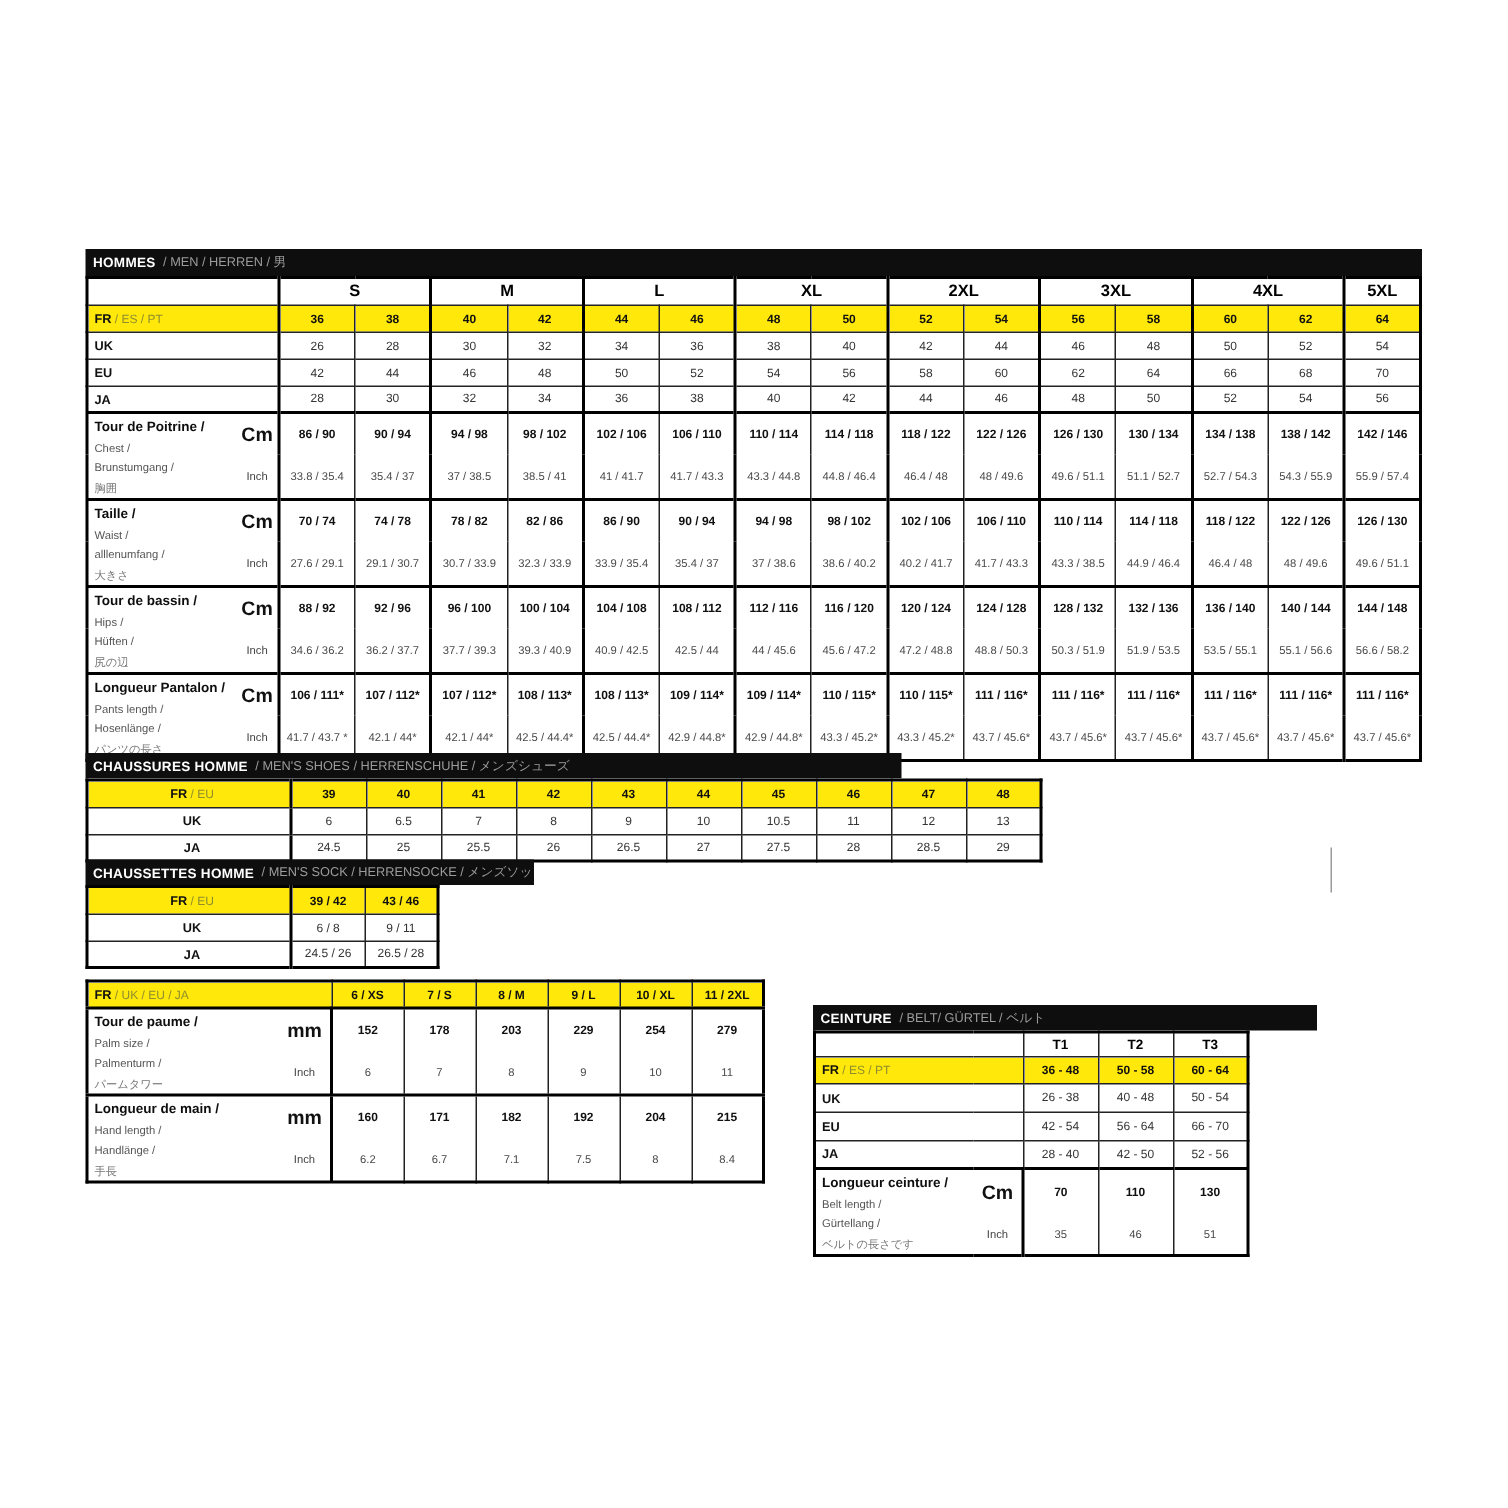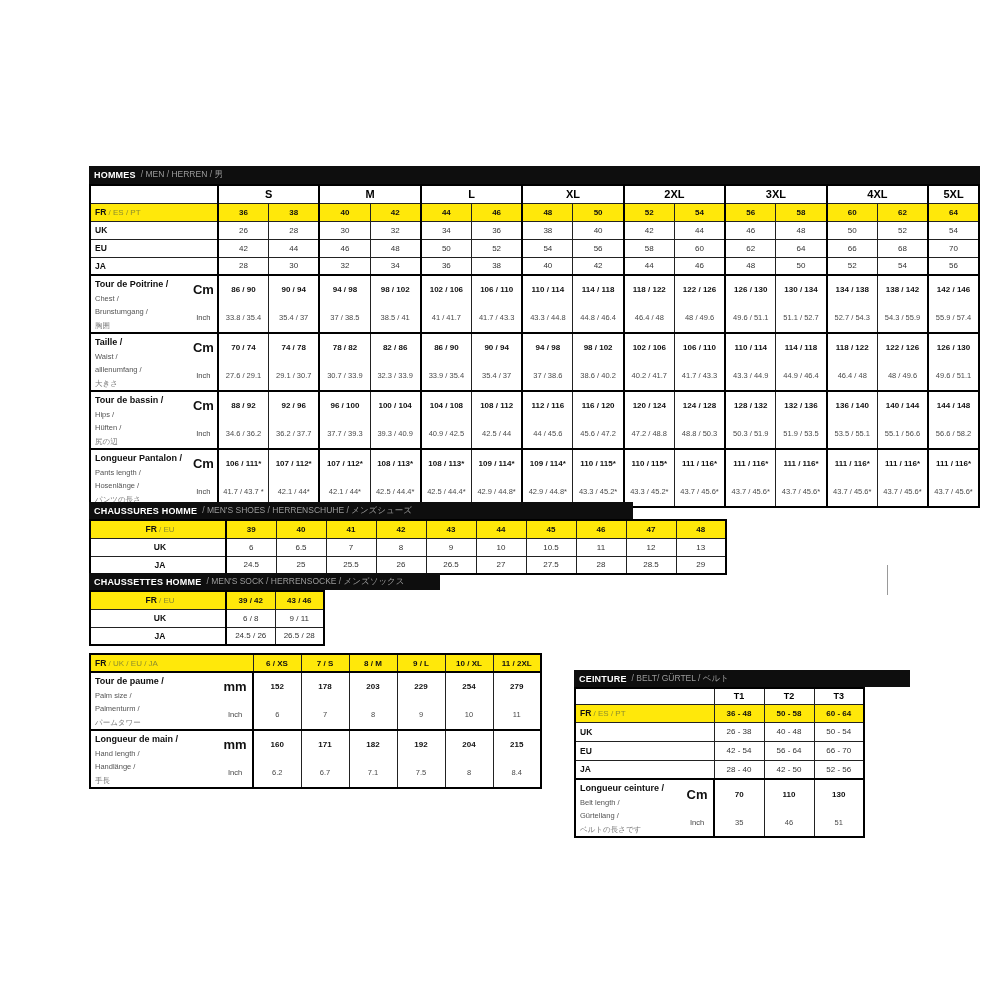--- a/index.html
+++ b/index.html
@@ -1,19 +1,19 @@
 <!DOCTYPE html>
 <html><head>
 <meta charset="utf-8">
 <style>
   * { box-sizing: border-box; margin: 0; padding: 0; }
   html,body { width:1005px; height:1005px; background:#ffffff;
     font-family:"Liberation Sans","DejaVu Sans",sans-serif; }
   .sheet { position:absolute; top:0; left:0; width:1005px; height:1005px; background:#fff; }
-  .sec { position:absolute;margin-left:32px; }
+  .sec { position:absolute; }
   .bar { background:#0e0e0e; color:#fff; display:flex; align-items:center; gap:5px;
          padding:0 5px; height:17px; overflow:hidden; white-space:nowrap; }
   .bar.tall { height:18px; }
   .bar-pri { font-weight:bold; font-size:9px; letter-spacing:.2px; }
   .bar-sec { color:#9c9c9c; font-size:8.5px; }
   table { border-collapse:collapse; table-layout:fixed; background:#fff; border:2px solid #000; }
   td,th { border:1px solid #222; font-size:8px; color:#333; text-align:center;
           padding:0; overflow:hidden; white-space:nowrap; vertical-align:middle; }
   .gb { border-left:2px solid #000; }
   .lbl { text-align:left; padding-left:4px; font-weight:bold; font-size:8.5px; color:#111; }
@@ -223,21 +223,21 @@
             <td class="inv gb">27.6 / 29.1</td>
             <td class="inv">29.1 / 30.7</td>
             <td class="inv gb">30.7 / 33.9</td>
             <td class="inv">32.3 / 33.9</td>
             <td class="inv gb">33.9 / 35.4</td>
             <td class="inv">35.4 / 37</td>
             <td class="inv gb">37 / 38.6</td>
             <td class="inv">38.6 / 40.2</td>
             <td class="inv gb">40.2 / 41.7</td>
             <td class="inv">41.7 / 43.3</td>
-            <td class="inv gb">43.3 / 44.9</td>
+            <td class="inv gb">43.3 / 38.5</td>
             <td class="inv">44.9 / 46.4</td>
             <td class="inv gb">46.4 / 48</td>
             <td class="inv">48 / 49.6</td>
             <td class="inv gb">49.6 / 51.1</td>
           </tr>
           <tr class="blkA" style="height: 28px;">
             <td class="mlbl" rowspan="2">
               <div class="ml1">Tour de bassin /</div>
               <div class="ml2">Hips /</div>
               <div class="ml2">Hüften /</div>
@@ -381,21 +381,21 @@
             <td class="pv">27.5</td>
             <td class="pv">28</td>
             <td class="pv">28.5</td>
             <td class="pv">29</td>
           </tr>
         </tbody>
       </table>
   </section>
 
   <section class="sec" style="top:573px;left:57px">
-    <div class="bar" style="width:351px">
+    <div class="bar" style="width:299px">
       <span class="bar-pri">CHAUSSETTES HOMME</span>
       <span class="bar-sec">/ MEN'S SOCK / HERRENSOCKE / メンズソックス</span>
     </div>
     <table id="tbl-socks">
         <colgroup>
           <col style="width: 136px;">
           <col style="width: 49px;">
           <col style="width: 49px;">
         </colgroup>
         <tbody>

